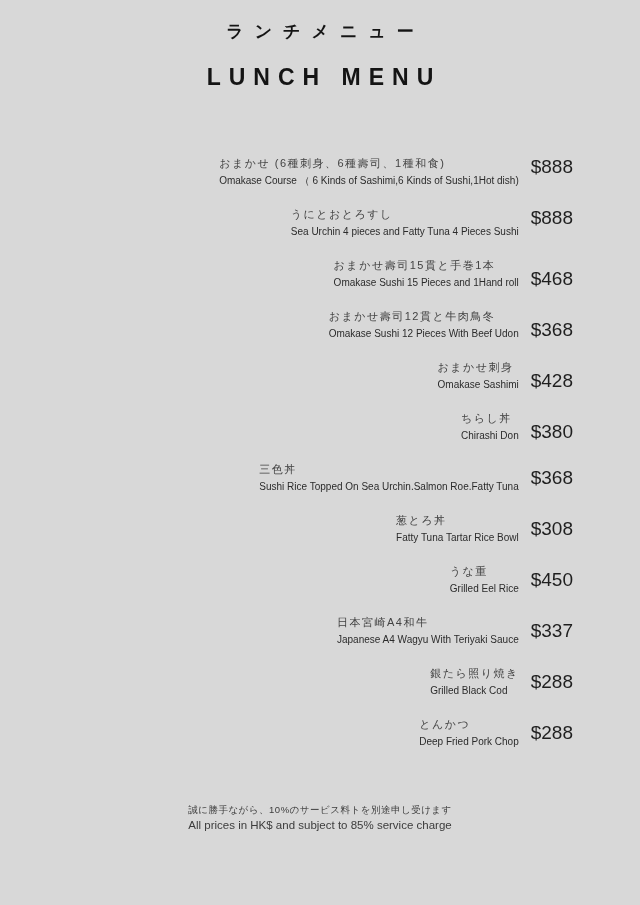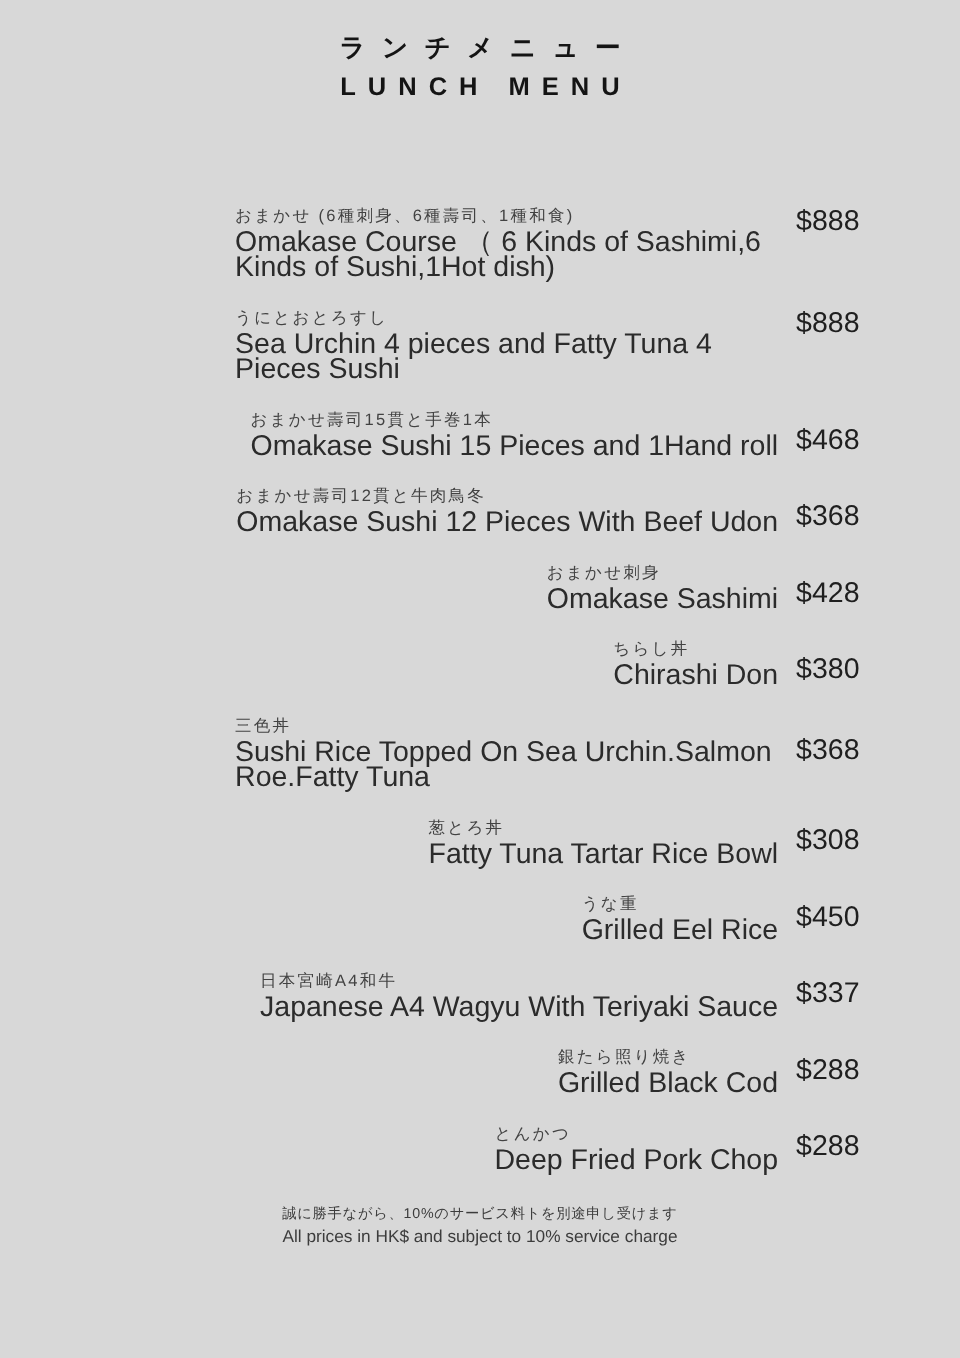--- a/index.html
+++ b/index.html
@@ -20,45 +20,45 @@
     color: #141414;
   }
   .title-jp {
     font-size: 17px;
     font-weight: 700;
     letter-spacing: 11px;
     margin-left: 11px; 
     line-height: 24px;
   }
   .title-en {
-    font-size: 17px;
+    font-size: 23px;
     font-weight: 800;
     letter-spacing: 8px;
     margin-left: 8px;
-    margin-top: 1px;
+    margin-top: 20px;
     line-height: 26px;
   }
   .menu {
     margin: 64px 67px 0 100px; 
   }
   .menu-item {
     display: flex;
     justify-content: flex-end;
     margin-bottom: 16px;
   }
   .item-text { max-width: 362px; }
   .item-jp {
     font-size: 11px;
     line-height: 18px;
     letter-spacing: 1.5px;
     color: #424242;
     font-weight: 500;
   }
   .item-en {
-    font-size: 19px;
+    font-size: 10px;
     line-height: 17px;
     color: #2b2b2b;
   }
   .price {
     font-size: 19px;
     color: #1f1f1f;
     white-space: nowrap;
     margin-left: 12px;
     align-self: center;
   }
@@ -179,16 +179,16 @@
       <div class="item-text">
         <div class="item-jp">とんかつ</div>
         <div class="item-en">Deep Fried Pork Chop</div>
       </div>
       <div class="price">$288</div>
     </div>
   </main>
 
   <footer class="footer">
     <div class="footer-jp">誠に勝手ながら、10%のサービス料トを別途申し受けます</div>
-    <div class="footer-en">All prices in HK$ and subject to 10% service charge</div>
+    <div class="footer-en">All prices in HK$ and subject to 85% service charge</div>
   </footer>
 
 </div>
 
 </body></html>

